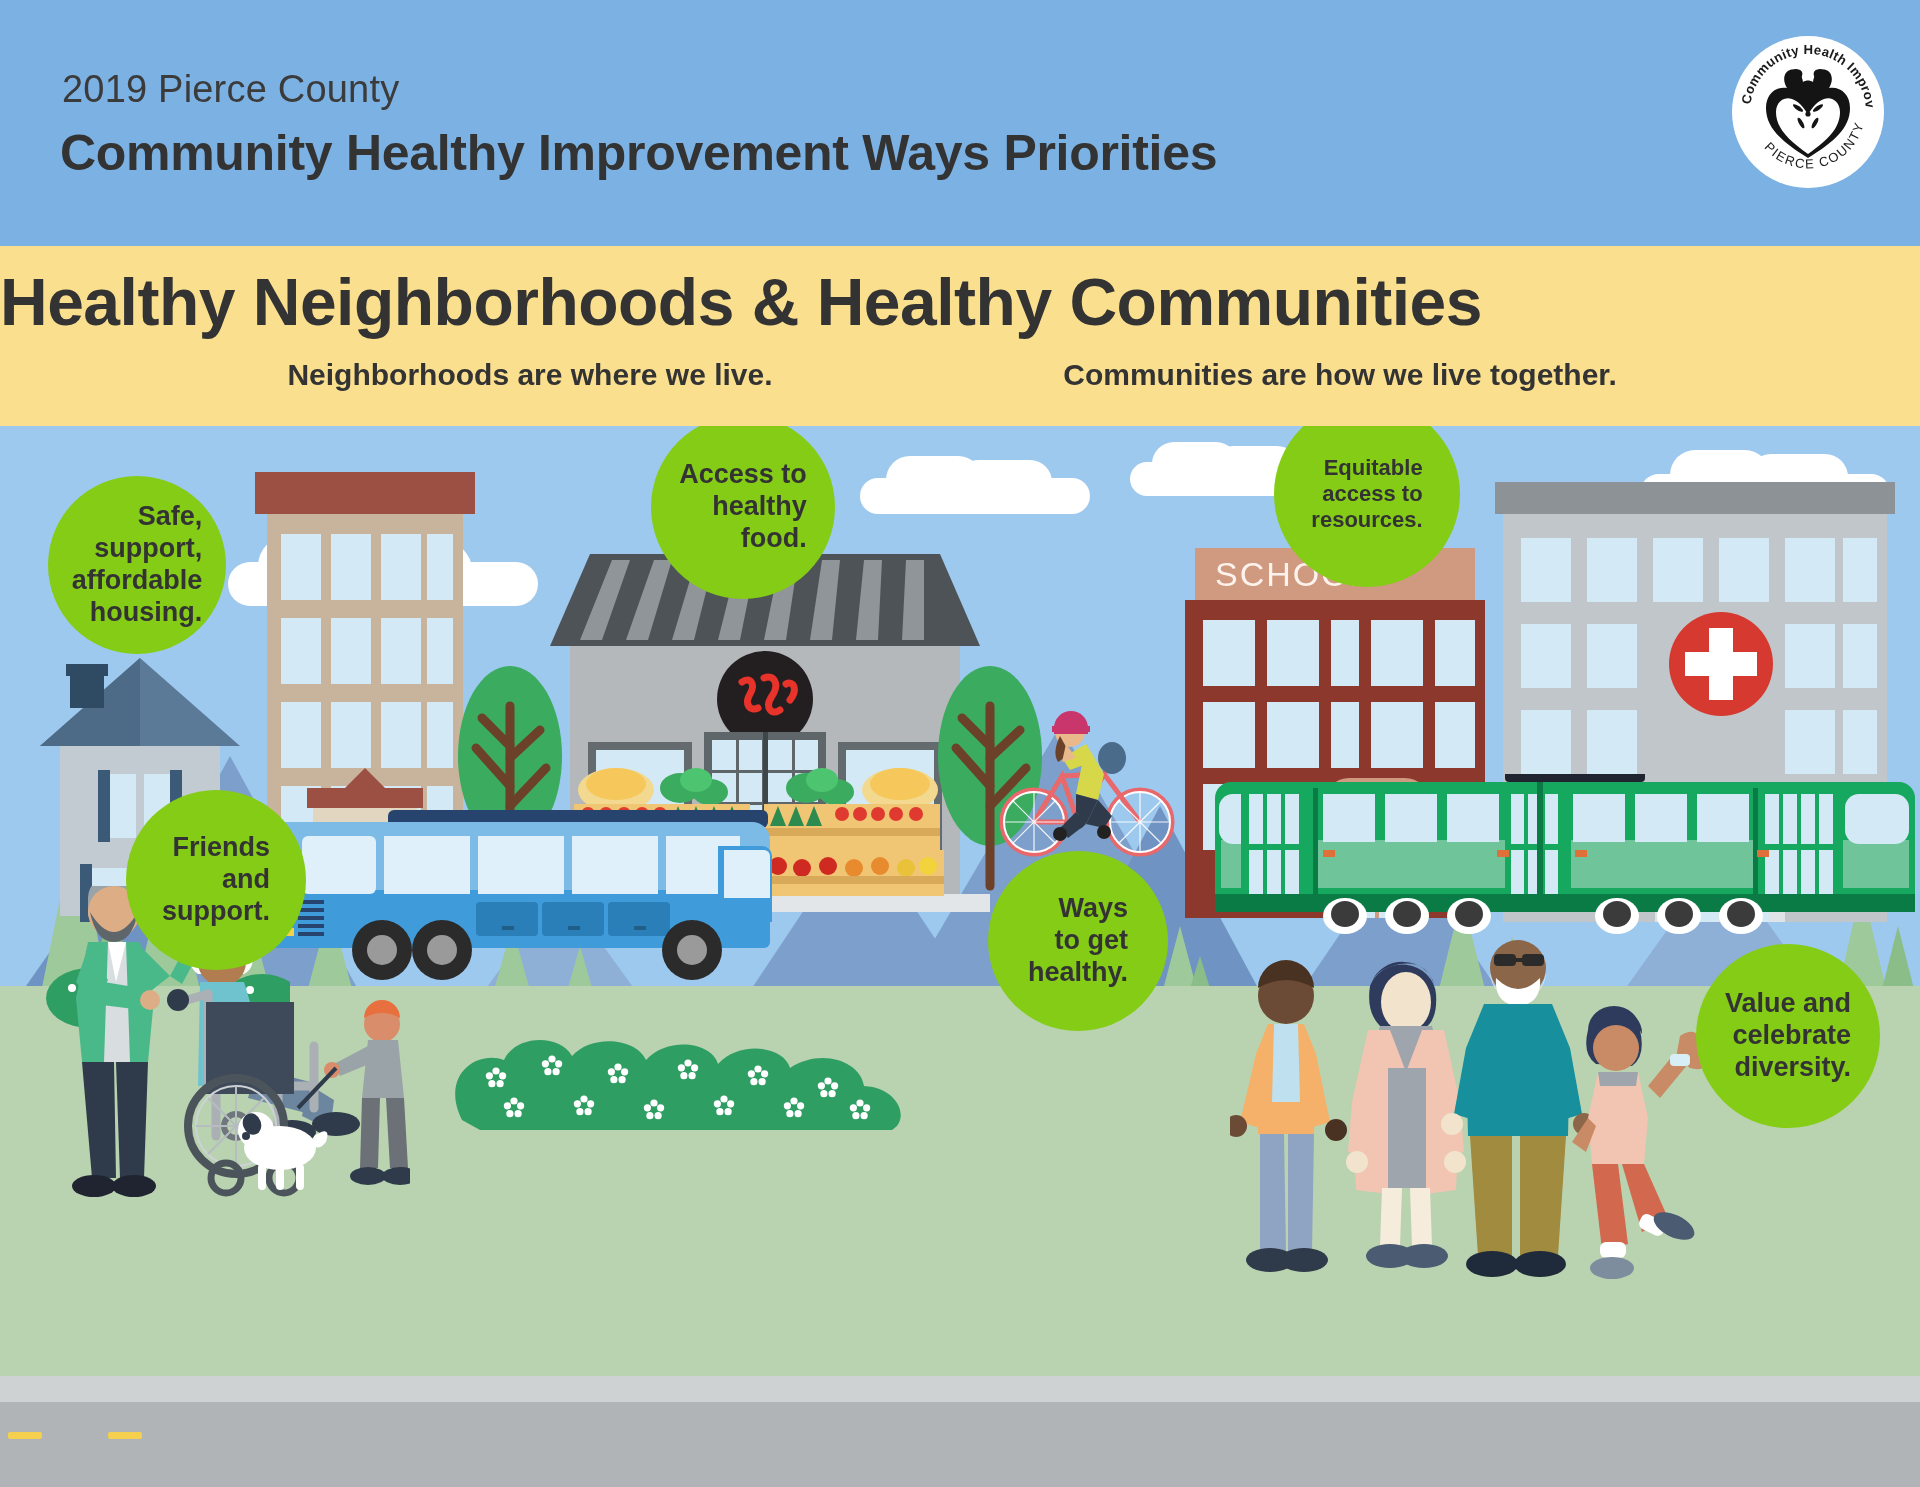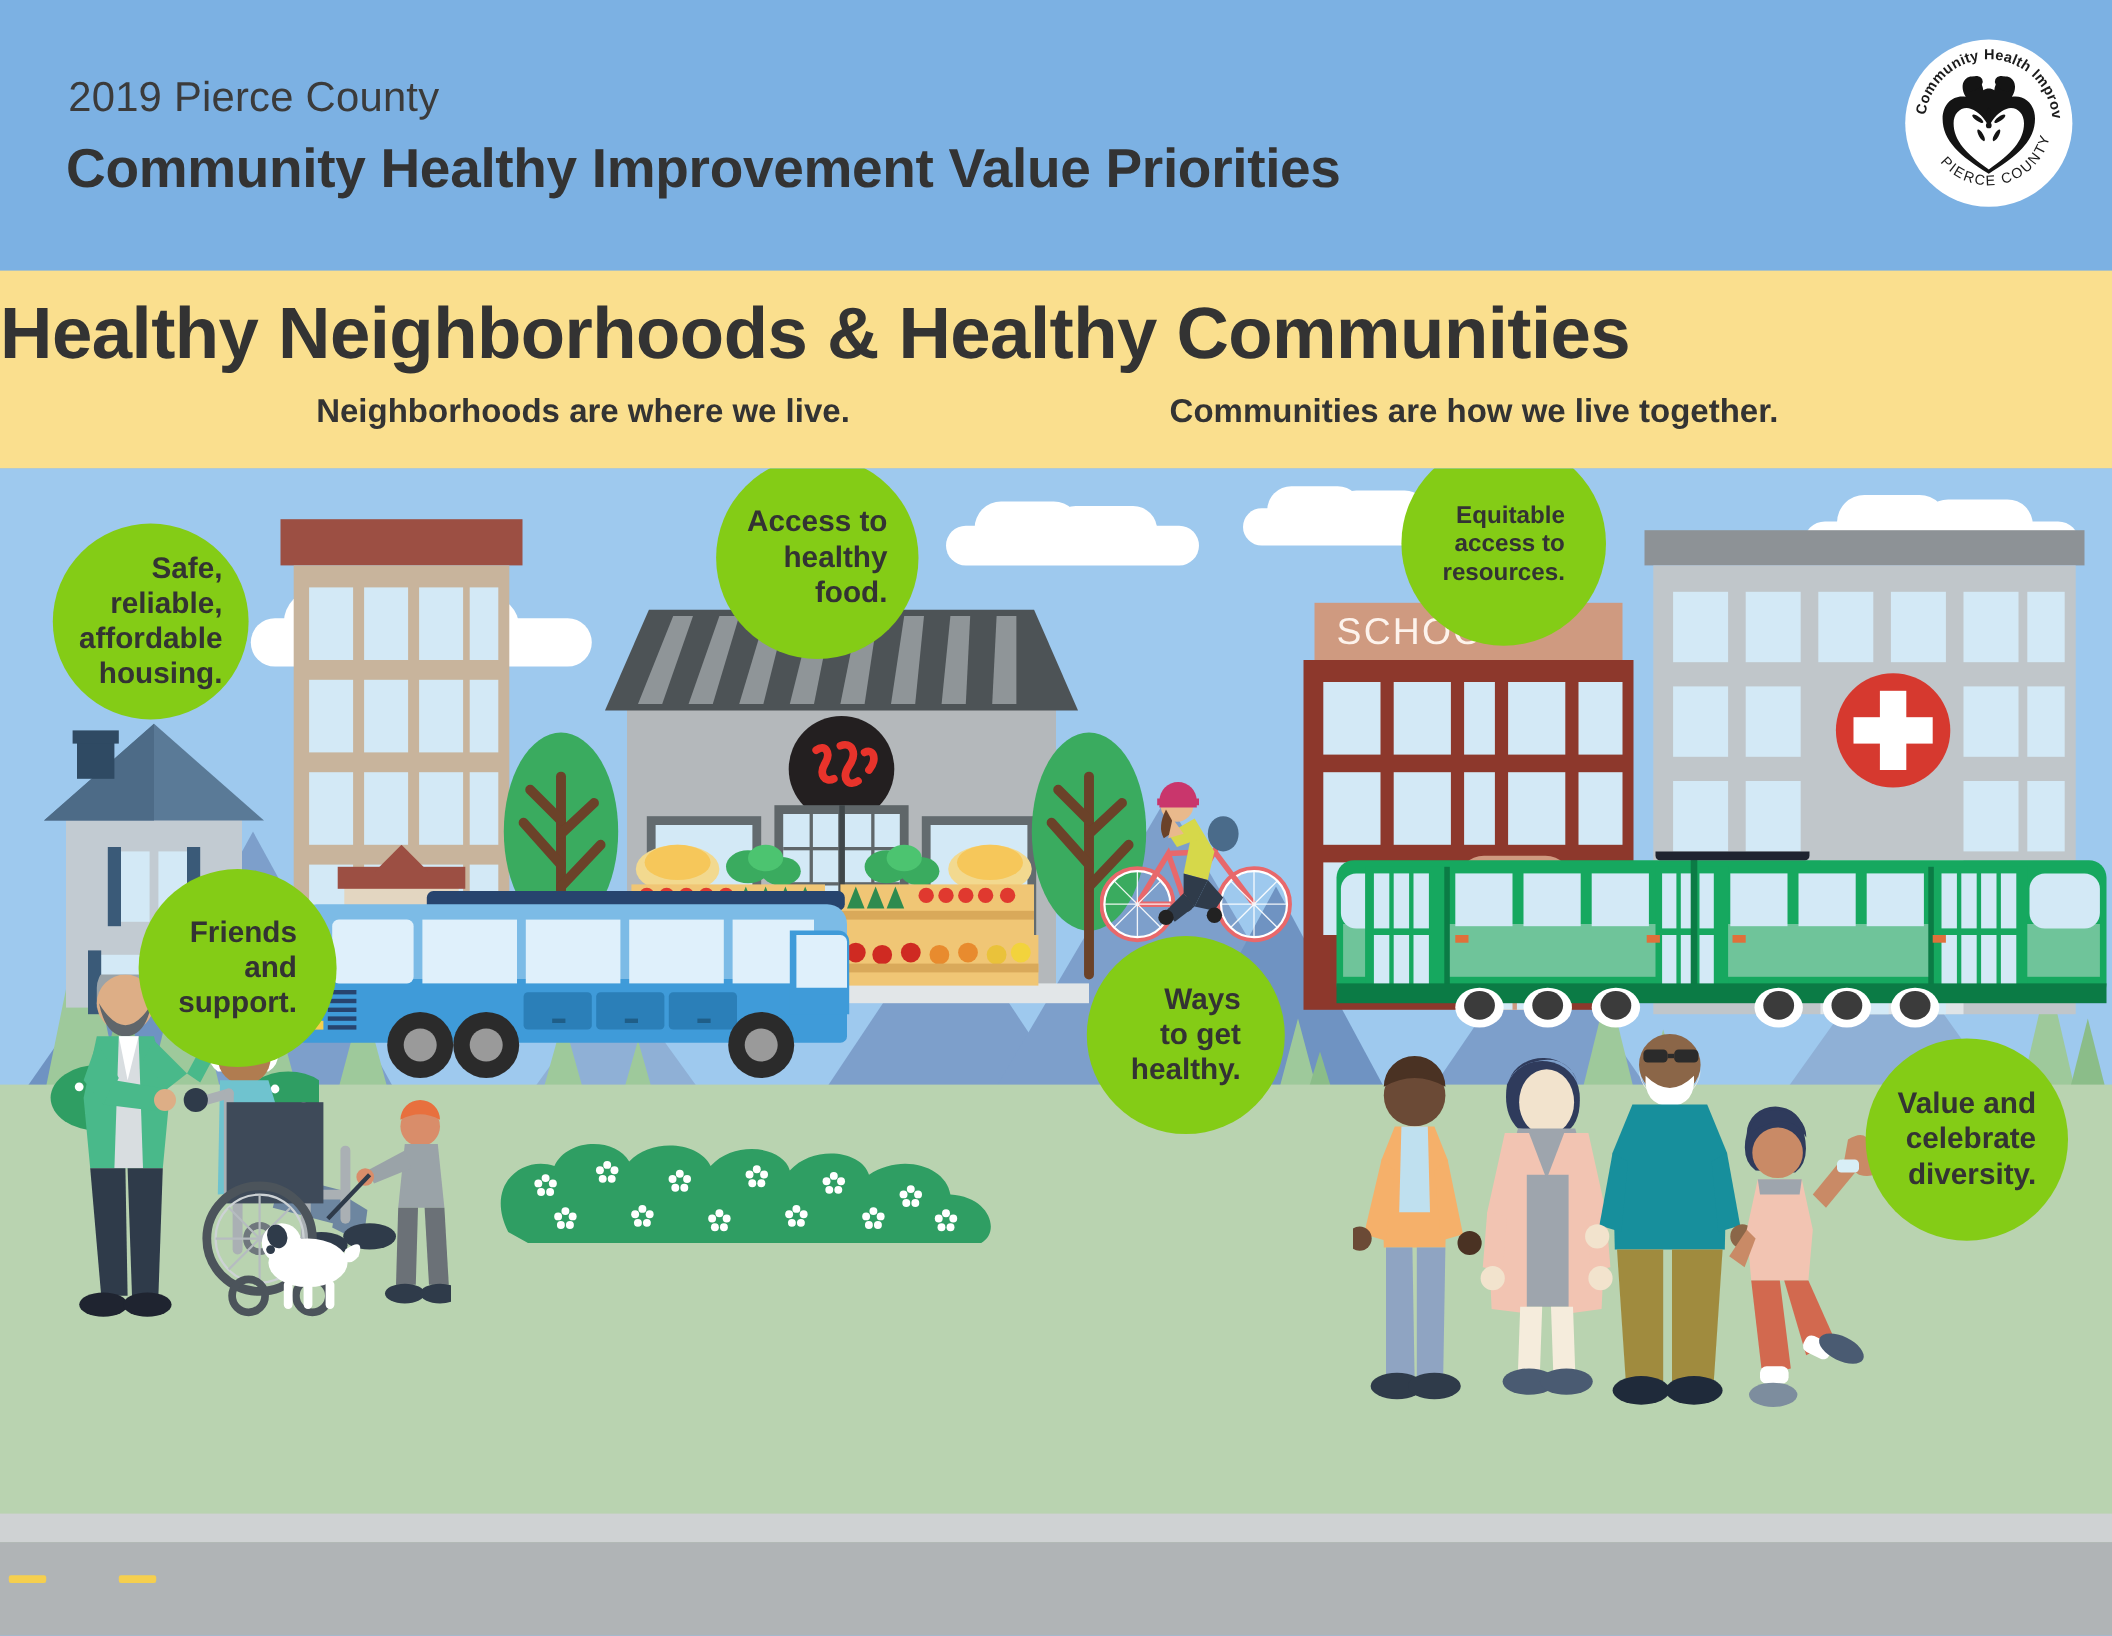--- a/index.html
+++ b/index.html
@@ -85,21 +85,21 @@
     font-family:"Liberation Sans", sans-serif;
   }
 </style>
 </head>
 <body>
 
 <div class="poster">
 
   <div class="header">
     <div class="hdr-sub">2019 Pierce County</div>
-    <div class="hdr-title">Community Healthy Improvement Value Priorities</div>
+    <div class="hdr-title">Community Healthy Improvement Ways Priorities</div>
 
     <div class="logo">
       <svg width="152" height="152" viewBox="0 0 152 152">
         <circle cx="76" cy="76" r="75" fill="#ffffff"></circle>
         <defs>
           <path id="arcTop" d="M 76,76 m -58,0 a 58,58 0 1,1 116,0" fill="none"></path>
           <path id="arcBot" d="M 20,86 a 57,57 0 0,0 112,0" fill="none"></path>
         </defs>
         <text font-family="Liberation Sans, sans-serif" font-size="13.2" font-weight="bold" fill="#1b1b1b" letter-spacing="0.3">
           <textPath href="#arcTop" startOffset="4%">Community Health Improvement Plan</textPath>
@@ -856,21 +856,21 @@
         <path d="M392 238 L414 238 L438 292 L412 306 Z" fill="#d2694f"></path>
         <rect x="370" y="316" width="26" height="16" rx="6" fill="#ffffff"></rect>
         <rect x="414" y="286" width="26" height="16" rx="6" transform="rotate(26 414 286)" fill="#ffffff"></rect>
         <ellipse cx="382" cy="342" rx="22" ry="11" fill="#7d8d9e"></ellipse>
         <ellipse cx="444" cy="300" rx="22" ry="11" transform="rotate(26 444 300)" fill="#4a5b72"></ellipse>
       </g>
     </svg>
 
     <div class="bubble" style="left:48px;top:50px;width:178px;height:178px;font-size:27px">
       <span style="white-space:pre-line">Safe,
-reliable,
+support,
 affordable
 housing.</span>
     </div>
 
     <div class="bubble" style="left:651px;top:-11px;width:184px;height:184px;font-size:27px">
       <span style="white-space:pre-line">Access to
 healthy
 food.</span>
     </div>
 

